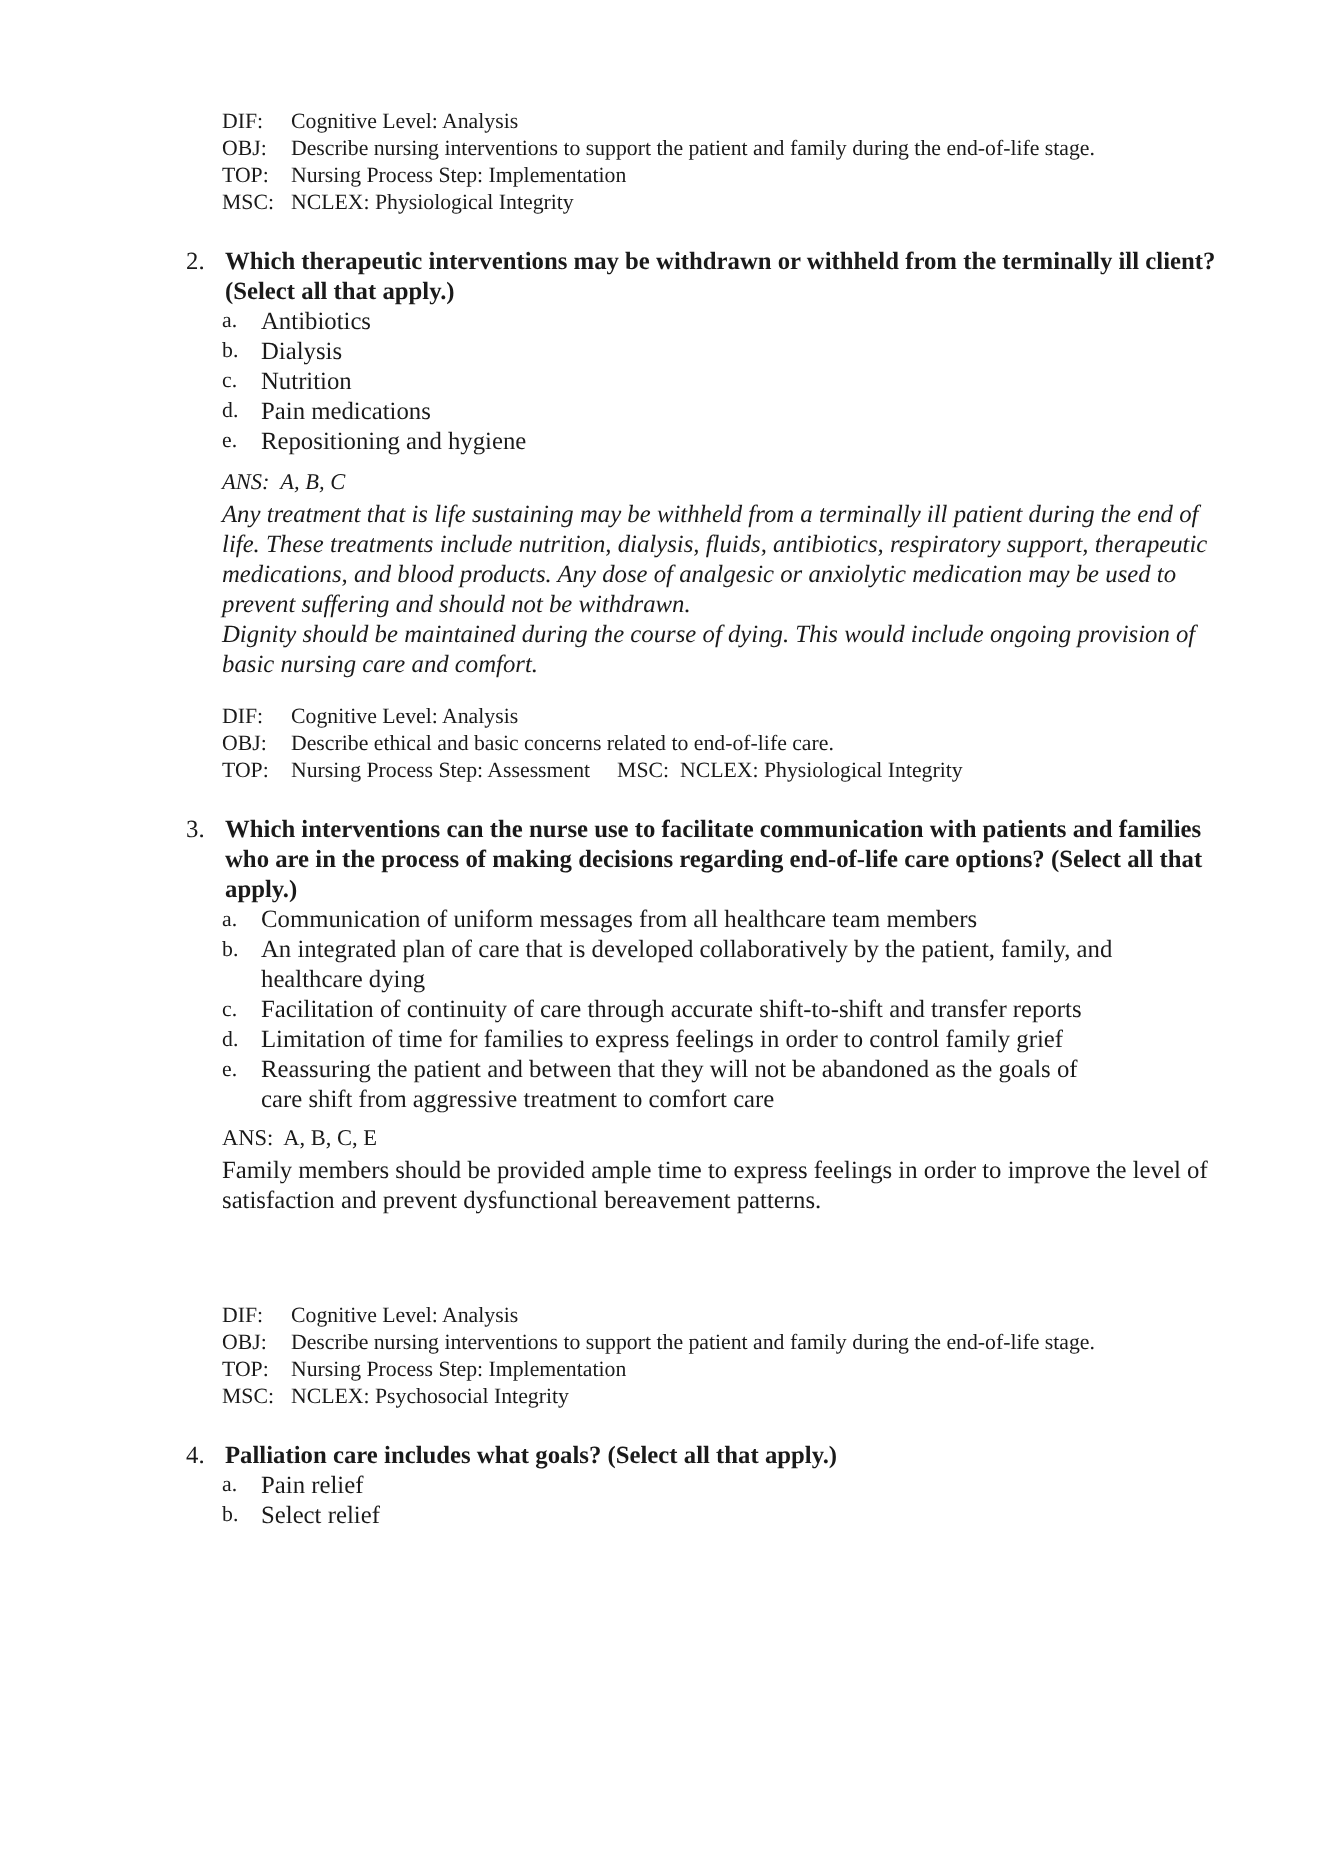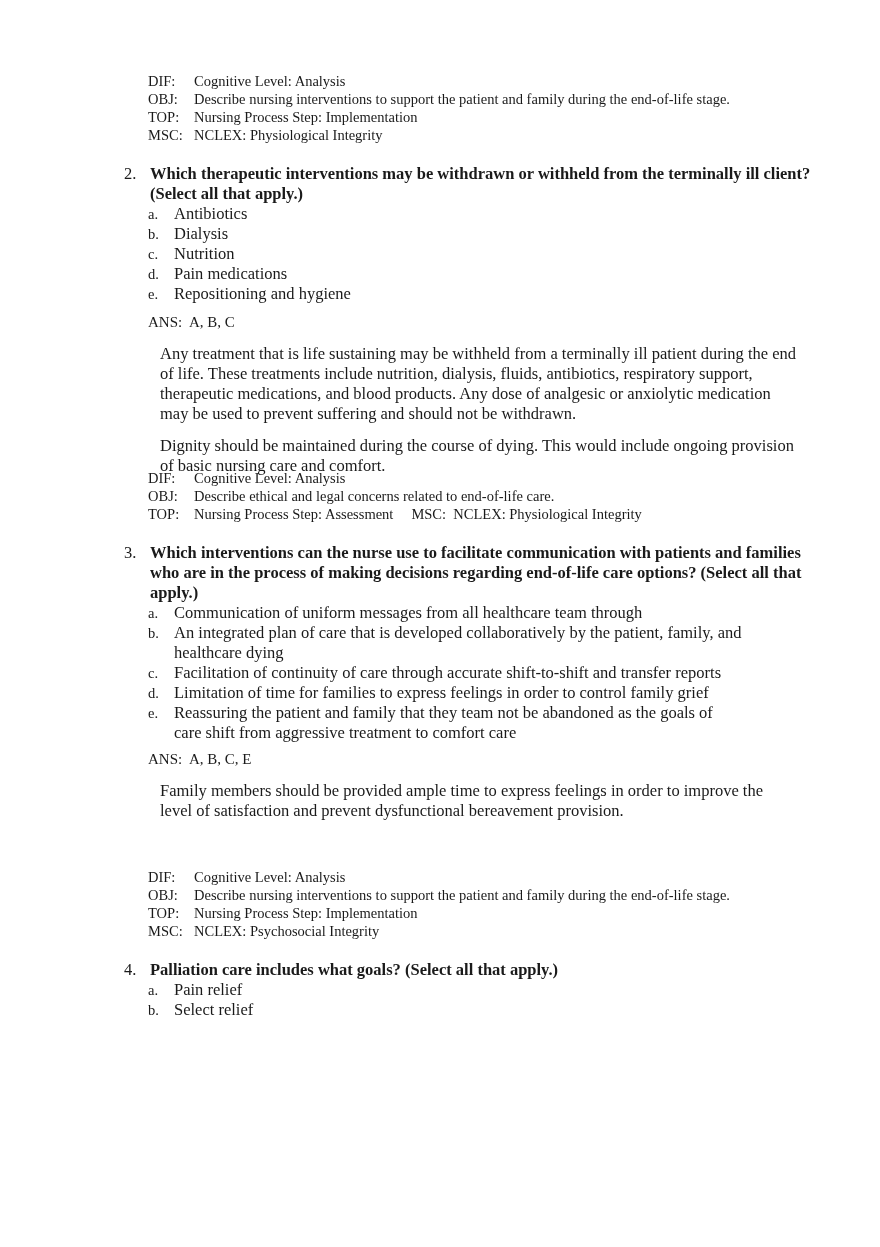--- a/index.html
+++ b/index.html
@@ -15,21 +15,21 @@
     .q { position: absolute; left: 124px; width: 690px; font-size: 16.5px; line-height: 20px; }
     .q .stem { display: flex; }
     .q .num { width: 26px; flex: 0 0 26px; }
     .q .stem-text { flex: 1; font-weight: bold; }
     .opts { margin-left: 24px; margin-top: 0; }
     .opt { display: flex; }
     .opt .letter { width: 26px; flex: 0 0 26px; font-size: 14.5px; }
     .opt .otext { flex: 1; }
     .ans { position: absolute; left: 148px; width: 660px; font-size: 16.5px; line-height: 20px; }
     .ans .ans-label { font-size: 15px; margin-bottom: 1px; }
-    .ans p { margin: 12px; }
+    .ans p { margin: 0; }
   </style>
 </head>
 <body>
 
 <div class="page">
 
   <div class="meta" style="top:72px;">
     <div class="row">
         <span class="key">DIF:</span>
         <span>Cognitive Level: Analysis</span>
@@ -70,70 +70,70 @@
           <span class="letter">d.</span>
           <span class="otext">Pain medications</span>
         </div>
       <div class="opt">
           <span class="letter">e.</span>
           <span class="otext">Repositioning and hygiene</span>
         </div>
     </div>
   </div>
 
-  <div class="ans" style="top:312px;">
+  <div class="ans" style="top:312px;font-style:italic;">
     <div class="ans-label"><span>ANS:</span>&nbsp; <span>A, B, C</span></div>
     <p>Any treatment that is life sustaining may be withheld from a terminally ill patient during the end of life. These treatments include nutrition, dialysis, fluids, antibiotics, respiratory support, therapeutic medications, and blood products. Any dose of analgesic or anxiolytic medication may be used to prevent suffering and should not be withdrawn.</p>
     <p>Dignity should be maintained during the course of dying. This would include ongoing provision of basic nursing care and comfort.</p>
   </div>
 
   <div class="meta" style="top:469px;">
     <div class="row">
         <span class="key">DIF:</span>
         <span>Cognitive Level: Analysis</span>
       </div>
     <div class="row">
         <span class="key">OBJ:</span>
-        <span>Describe ethical and legal concerns related to end-of-life care.</span>
+        <span>Describe ethical and basic concerns related to end-of-life care.</span>
       </div>
     <div class="row"><span class="key">TOP:</span><span>Nursing Process Step: Assessment</span><span style="display:inline-block;width:18px;"></span><span>MSC:</span>&nbsp;&nbsp;<span>NCLEX: Physiological Integrity</span></div>
   </div>
 
   <div class="q" style="top:543px;">
     <div class="stem">
       <span class="num">3.</span>
       <span class="stem-text">Which interventions can the nurse use to facilitate communication with patients and families who are in the process of making decisions regarding end-of-life care options? (Select all that apply.)</span>
     </div>
     <div class="opts">
       <div class="opt">
           <span class="letter">a.</span>
-          <span class="otext">Communication of uniform messages from all healthcare team through</span>
+          <span class="otext">Communication of uniform messages from all healthcare team members</span>
         </div>
       <div class="opt" style="width:600px;">
           <span class="letter">b.</span>
           <span class="otext">An integrated plan of care that is developed collaboratively by the patient, family, and healthcare dying</span>
         </div>
       <div class="opt">
           <span class="letter">c.</span>
           <span class="otext">Facilitation of continuity of care through accurate shift-to-shift and transfer reports</span>
         </div>
       <div class="opt">
           <span class="letter">d.</span>
           <span class="otext">Limitation of time for families to express feelings in order to control family grief</span>
         </div>
       <div class="opt" style="width:590px;">
           <span class="letter">e.</span>
-          <span class="otext">Reassuring the patient and family that they team not be abandoned as the goals of care shift from aggressive treatment to comfort care</span>
+          <span class="otext">Reassuring the patient and between that they will not be abandoned as the goals of care shift from aggressive treatment to comfort care</span>
         </div>
     </div>
   </div>
 
   <div class="ans" style="top:749px;">
     <div class="ans-label"><span>ANS:</span>&nbsp; <span>A, B, C, E</span></div>
-    <p>Family members should be provided ample time to express feelings in order to improve the level of satisfaction and prevent dysfunctional bereavement provision.</p>
+    <p>Family members should be provided ample time to express feelings in order to improve the level of satisfaction and prevent dysfunctional bereavement patterns.</p>
   </div>
 
   <div class="meta" style="top:868px;">
     <div class="row">
         <span class="key">DIF:</span>
         <span>Cognitive Level: Analysis</span>
       </div>
     <div class="row">
         <span class="key">OBJ:</span>
         <span>Describe nursing interventions to support the patient and family during the end-of-life stage.</span>

